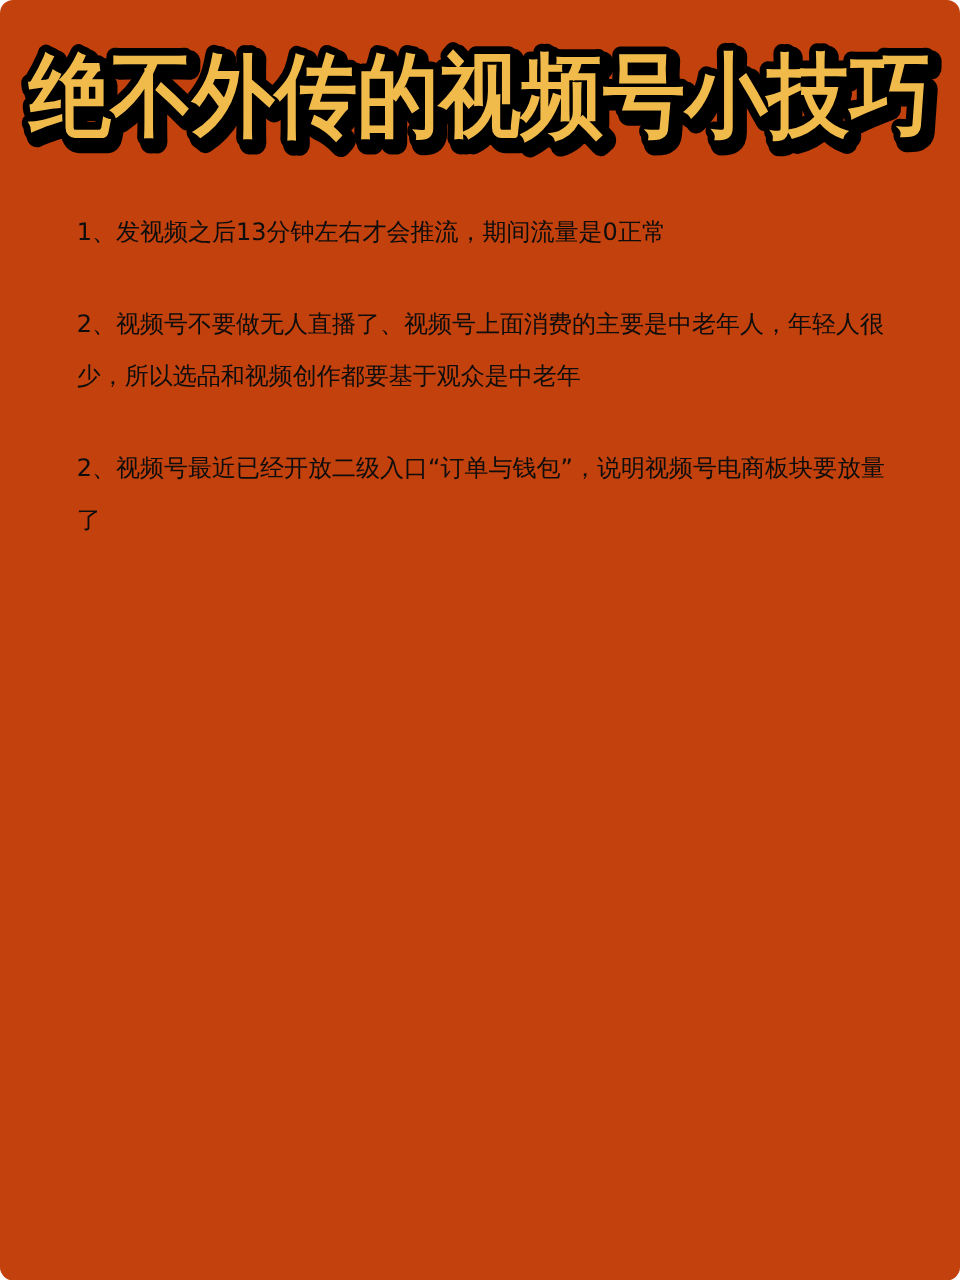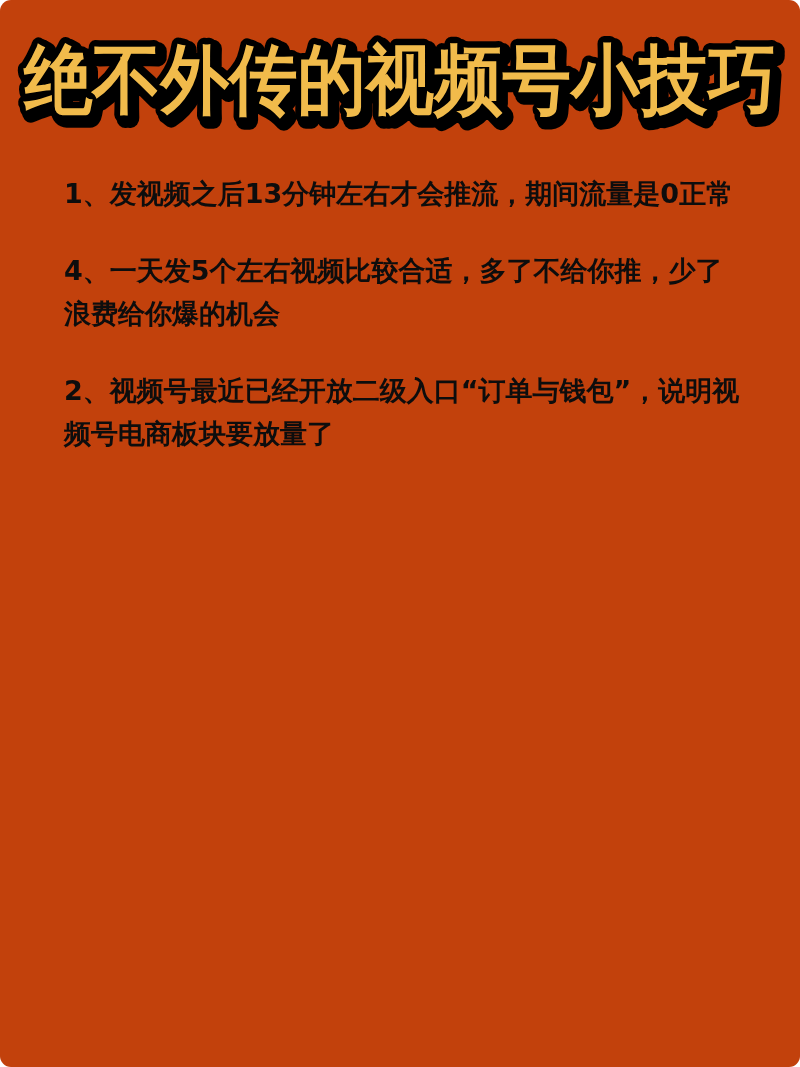--- a/index.html
+++ b/index.html
@@ -22,23 +22,23 @@
   }
   .title-svg text {
     font-family: "DejaVu Sans", "Liberation Sans", sans-serif;
     font-weight: 900;
   }
   .tips {
     padding: 36px 60px 0 64px;
   }
   .tip {
     margin: 0 0 34px 0;
-    font-size: 27px;
+    font-size: 20px;
     line-height: 43px;
-    font-weight: 700;
+    font-weight: 400;
     color: #0d0d0d;
     letter-spacing: 0;
     text-align: left;
     word-break: normal;
     overflow-wrap: normal;
   }
 </style>
 </head>
 <body>
 
@@ -46,17 +46,17 @@
 
   <div class="title-wrap">
     <svg class="title-svg" width="800" height="120" viewBox="0 0 800 120">
       <text x="404" y="94" text-anchor="middle" font-size="76" textLength="752" lengthAdjust="spacingAndGlyphs" stroke-width="17" stroke-linejoin="round" paint-order="stroke fill" stroke="#000000" fill="#000000">绝不外传的视频号小技巧</text>
       <text x="400" y="90" text-anchor="middle" font-size="76" textLength="752" lengthAdjust="spacingAndGlyphs" stroke-width="13" stroke-linejoin="round" paint-order="stroke fill" stroke="#000000" fill="#F1BB4B">绝不外传的视频号小技巧</text>
     </svg>
   </div>
 
   <div class="tips">
     <p class="tip">1、发视频之后13分钟左右才会推流，期间流量是0正常</p>
-    <p class="tip">4、一天发5个左右视频比较合适，多了不给你推，少了浪费给你爆的机会</p>
+    <p class="tip">2、视频号不要做无人直播了、视频号上面消费的主要是中老年人，年轻人很少，所以选品和视频创作都要基于观众是中老年</p>
     <p class="tip">2、视频号最近已经开放二级入口“订单与钱包”，说明视频号电商板块要放量了</p>
   </div>
 
 </div>
 
 </body></html>

